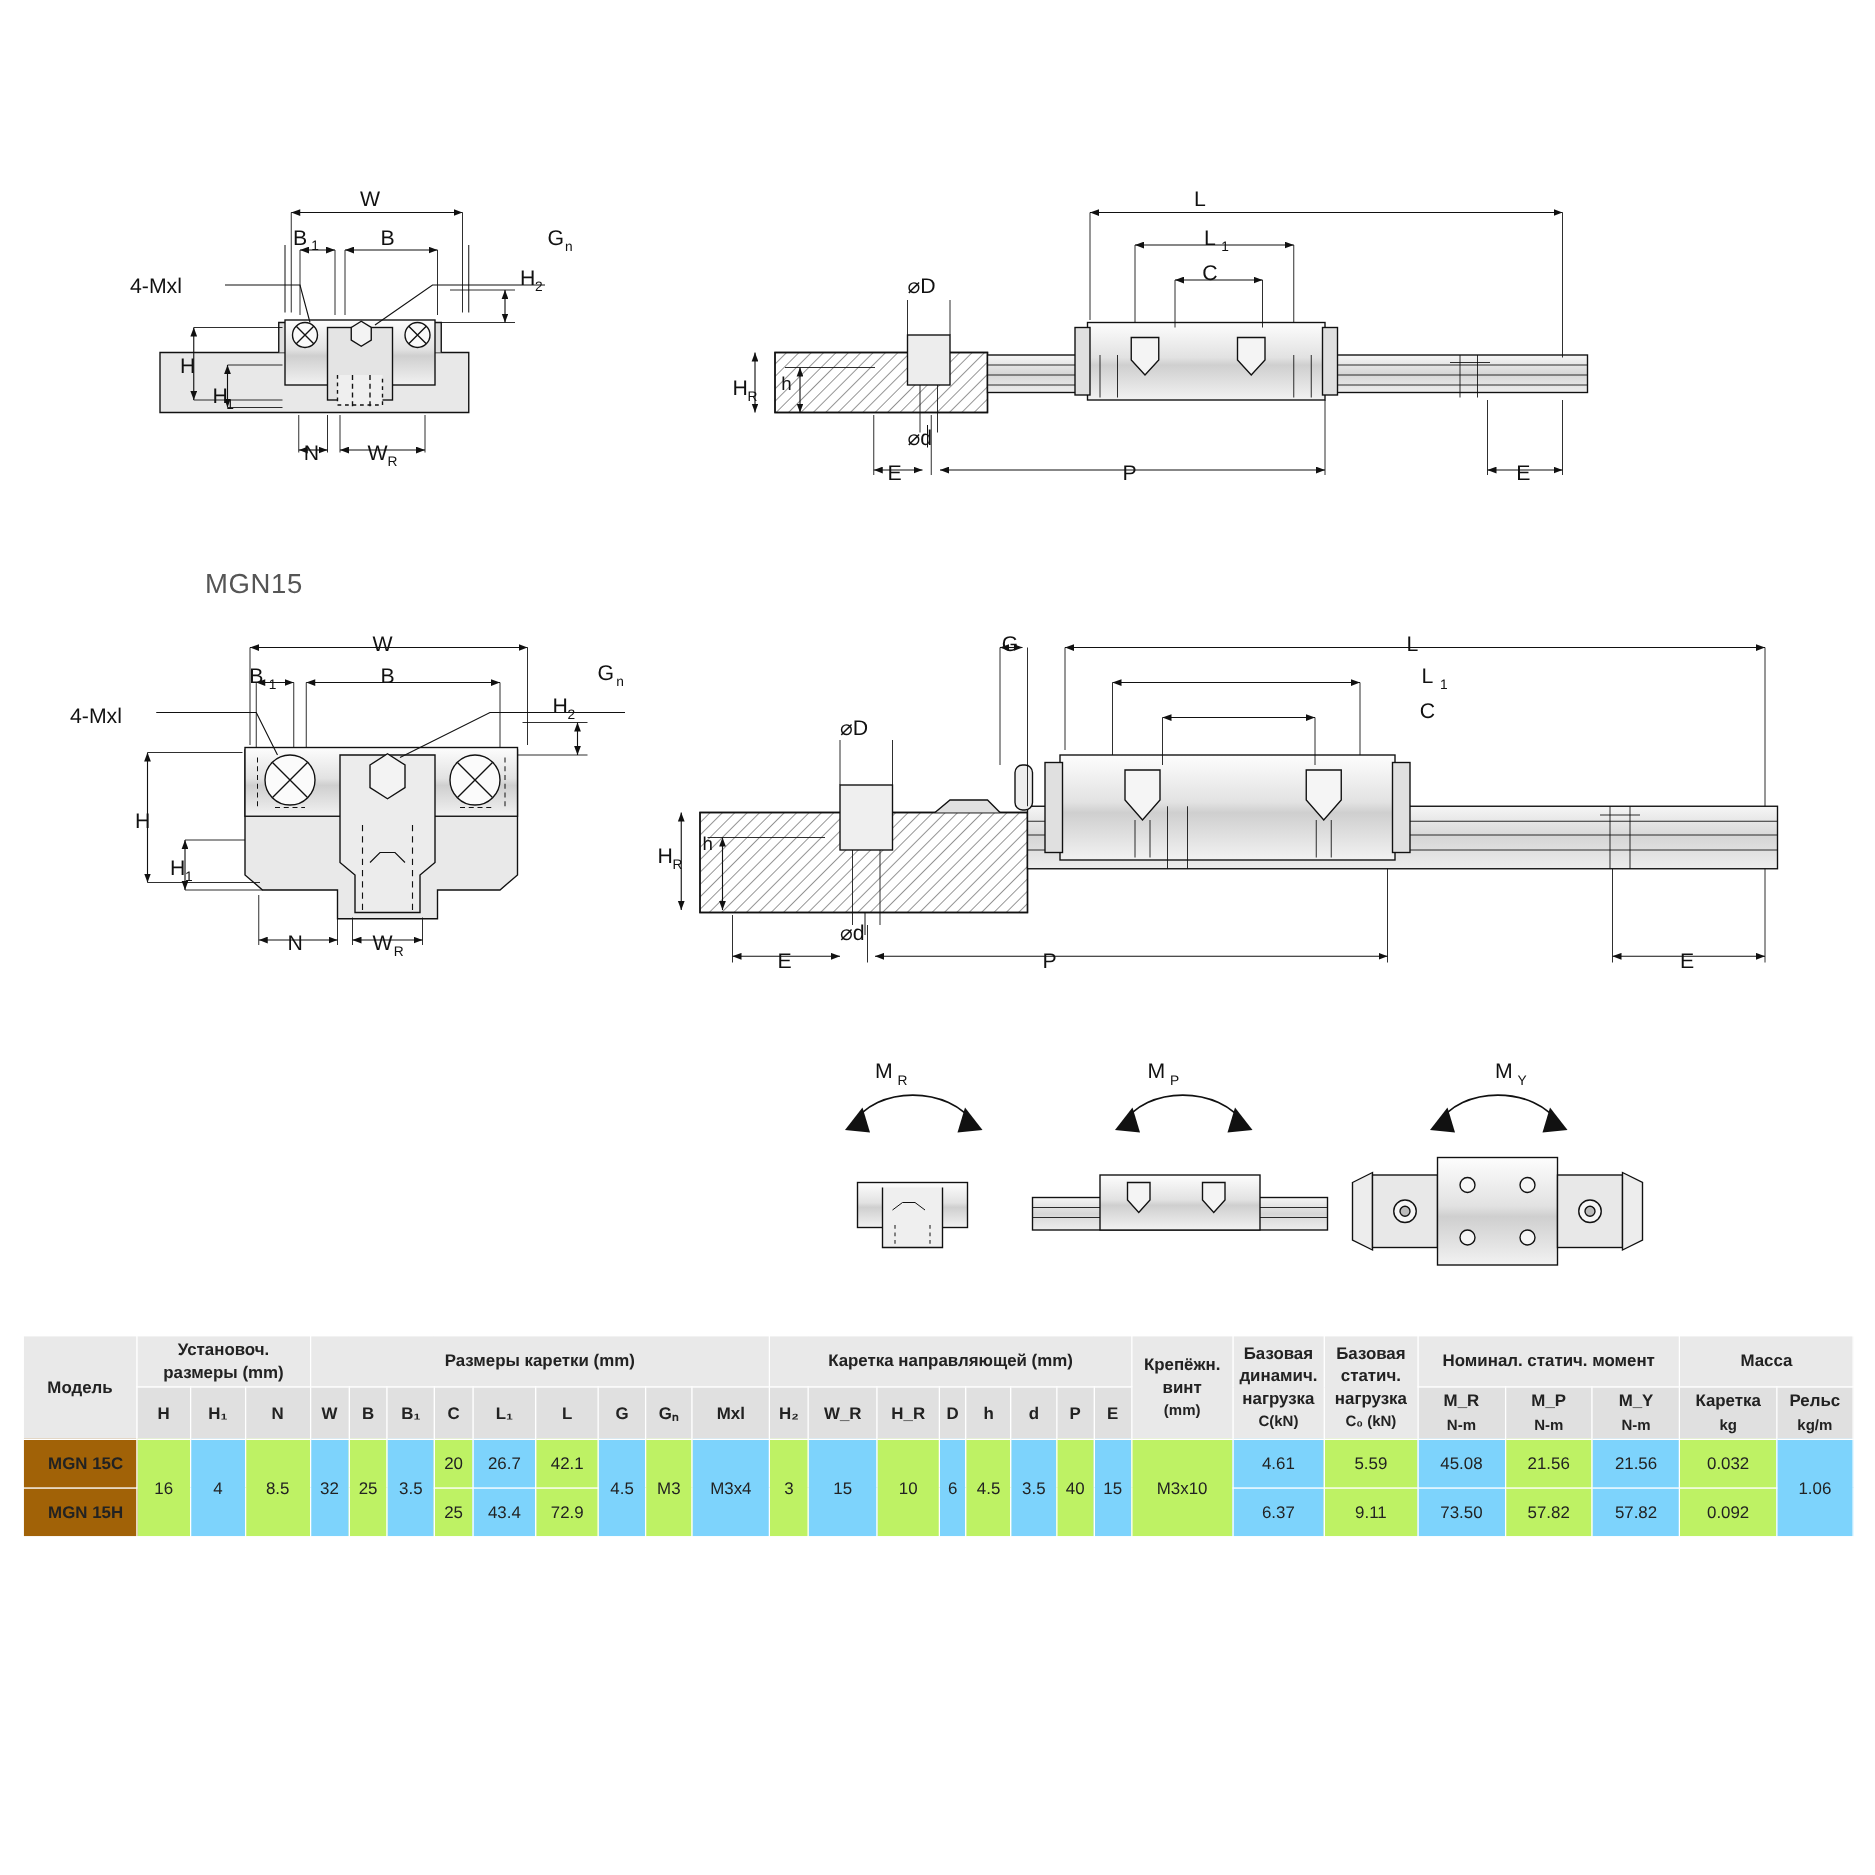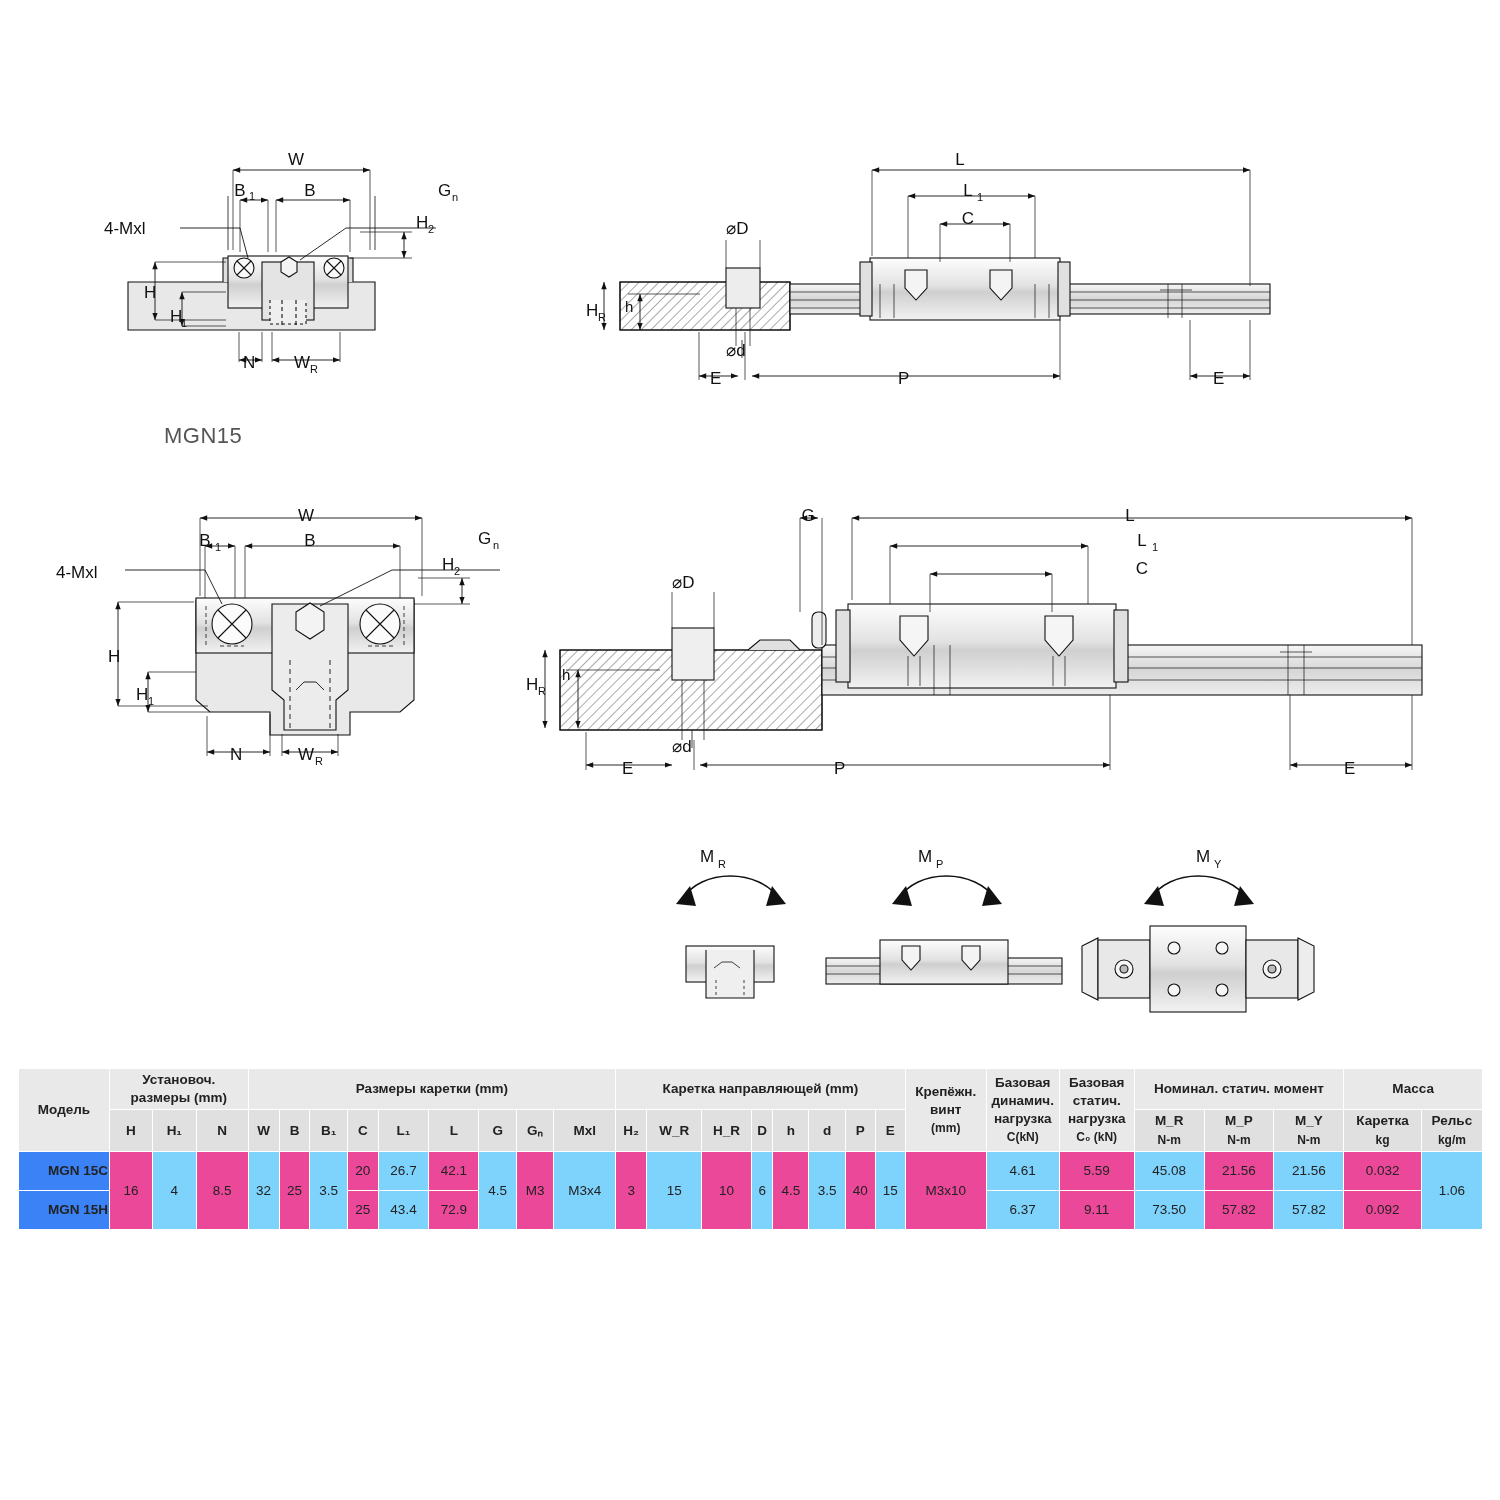--- a/index.html
+++ b/index.html
@@ -1,29 +1,29 @@
 <!DOCTYPE html>
 <html><head>
 <meta charset="utf-8">
 <style>
   html,body{margin:0;padding:0;background:#ffffff;}
   body{width:1500px;height:1500px;font-family:"Liberation Sans",sans-serif;color:#1a1a1a;position:relative;overflow:hidden;}
   .canvas{position:absolute;left:0;top:0;width:1500px;height:1500px;}
   svg{display:block;}
   .lbl{font-family:"Liberation Sans",sans-serif;font-size:17px;fill:#111;}
-  .model-title{position:absolute;left:164px;top:423px;font-size:22px;color:#555;letter-spacing:.5px;}
+  .model-title{position:absolute;left:164px;top:454px;font-size:22px;color:#555;letter-spacing:.5px;}
   
   .tbl-wrap{position:absolute;left:18px;top:1068px;width:1465px;}
   table{border-collapse:collapse;width:1465px;font-size:13.5px;}
   th,td{border:1px solid #ffffff;text-align:center;vertical-align:middle;padding:2px 1px;}
   thead th{background:#e9e9e9;color:#222;font-weight:bold;line-height:1.35;}
   thead th.sub{background:#e0e0e0;font-weight:bold;}
-  tbody td{background:#ec4899;color:#222;height:34px;}
+  tbody td{background:#bef264;color:#222;height:34px;}
   tbody td.alt{background:#7dd3fc;}
-  tbody td.model{background:#3b82f6;font-weight:bold;text-align:right;padding-left:10px;}
+  tbody td.model{background:#a16207;font-weight:bold;text-align:center;padding-left:10px;}
   .sub-lbl{font-size:12px;}
 </style>
 </head>
 <body>
 
 <div class="canvas">
 <svg width="1500" height="1060" viewBox="0 0 1500 1060" xmlns="http://www.w3.org/2000/svg">
   <defs>
     <marker id="ar" markerWidth="9" markerHeight="9" refX="8" refY="3" orient="auto">
       <path d="M0,0 L8,3 L0,6 z" fill="#111"></path>

